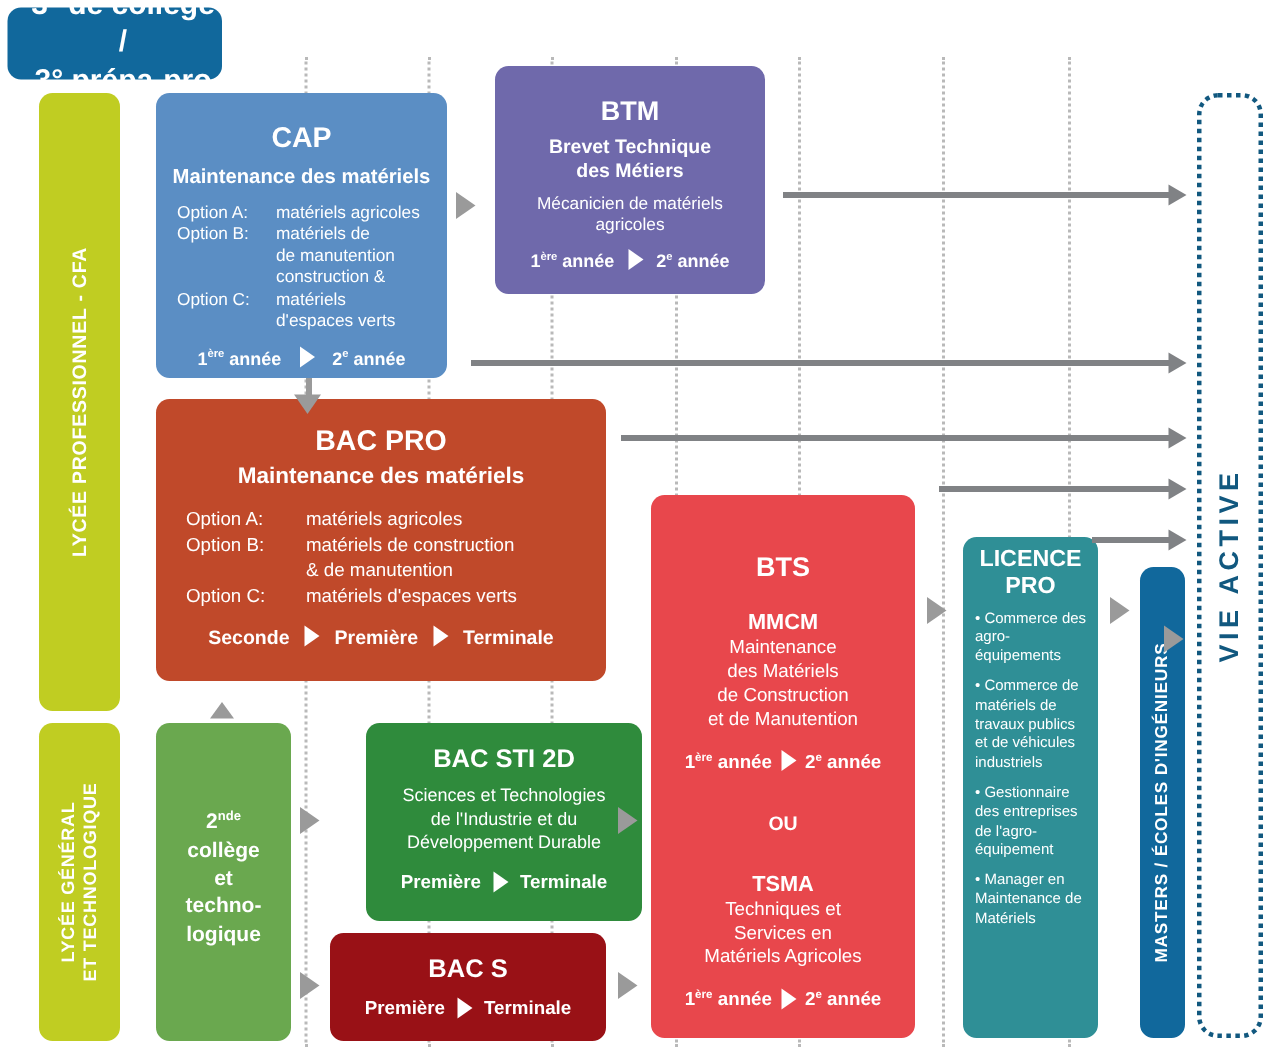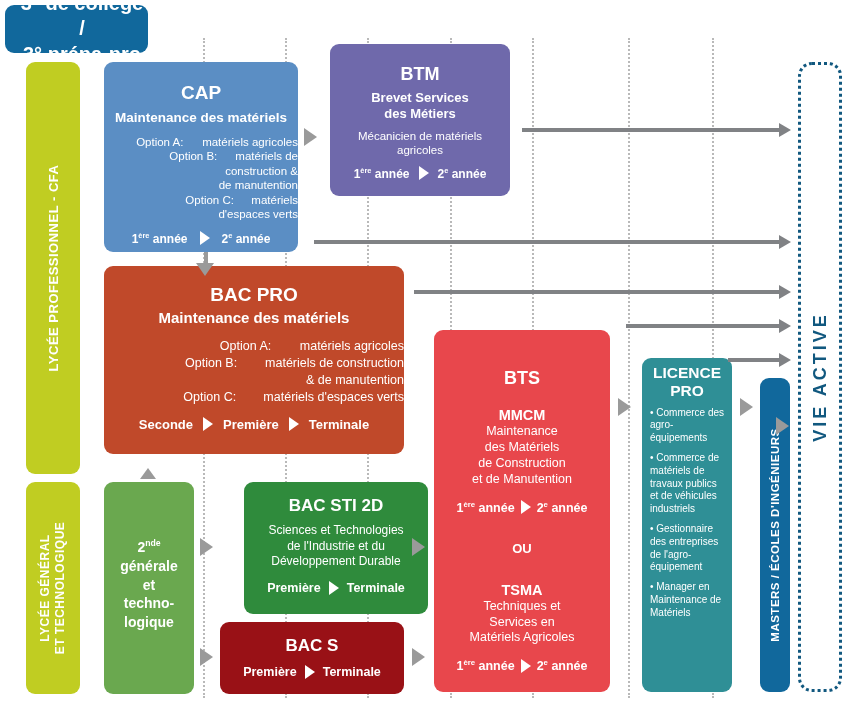--- a/index.html
+++ b/index.html
@@ -31,21 +31,21 @@
   #barLP { left: 26px; top: 62px; width: 54px; height: 412px; background: #c0cd22; }
   #barLP .vbar-label { font-size: 13px; }
   #barLGT { left: 26px; top: 482px; width: 54px; height: 212px; background: #c0cd22; }
   #barLGT .vbar-label { font-size: 12px; line-height: 1.25; text-align: center; }
 
   
   #cap { left: 104px; top: 62px; width: 194px; height: 190px; background: #5b8ec4; }
   #cap .ttl { font-size: 19px; font-weight: bold; margin-top: 20px; }
   #cap .sub { font-size: 13.5px; font-weight: bold; margin-top: 6px; }
   .optlist { margin: 10px 0 0 14px; font-size: 11.5px; line-height: 1.26; text-align: left; }
-  .optrow { display: flex; justify-content: flex-end; }
+  .optrow { display: flex; }
   .optrow .k { width: 66px; flex: none; }
   .yearline { font-size: 12px; font-weight: bold; margin-top: 9px; display: flex;
               align-items: center; justify-content: center; gap: 12px; }
   .tri-w { width: 0; height: 0; border-left: 10px solid #fff;
            border-top: 7px solid transparent; border-bottom: 7px solid transparent; }
   sup { font-size: 0.62em; vertical-align: super; }
 
   
   #btm { left: 330px; top: 44px; width: 180px; height: 152px; background: #6f69ab; }
   #btm .ttl { font-size: 18px; font-weight: bold; margin-top: 20px; }
@@ -158,46 +158,46 @@
         <div class="optrow">
           <span class="k">Option A:</span>
           <span>matériels agricoles</span>
         </div>
         <div class="optrow">
           <span class="k">Option B:</span>
           <span>matériels de</span>
         </div>
         <div class="optrow">
           <span class="k"></span>
+          <span>de manutention</span>
+        </div>
+        <div class="optrow">
+          <span class="k"></span>
           <span>construction &amp;</span>
-        </div>
-        <div class="optrow">
-          <span class="k"></span>
-          <span>de manutention</span>
         </div>
         <div class="optrow">
           <span class="k">Option C:</span>
           <span>matériels</span>
         </div>
         <div class="optrow">
           <span class="k"></span>
           <span>d'espaces verts</span>
         </div>
       </div>
     <div class="yearline">
       <span><span>1</span><sup>ère</sup><span> année</span></span>
       <span class="tri-w"></span>
       <span><span>2</span><sup>e</sup><span> année</span></span>
     </div>
   </div>
 
   <div class="box" id="btm">
     <div class="ttl">BTM</div>
     <div class="sub">
-      <span>Brevet Services</span><br>
+      <span>Brevet Technique</span><br>
       <span>des Métiers</span>
     </div>
     <div class="desc">
       <span>Mécanicien de matériels</span><br>
       <span>agricoles</span>
     </div>
     <div class="yearline">
       <span><span>1</span><sup>ère</sup><span> année</span></span>
       <span class="tri-w"></span>
       <span><span>2</span><sup>e</sup><span> année</span></span>
@@ -279,21 +279,21 @@
     <span class="vbar-label">MASTERS / ÉCOLES D'INGÉNIEURS</span>
   </div>
 
   <div id="vie">
     <span class="vbar-label">VIE ACTIVE</span>
   </div>
 
   <div class="box" id="gen">
     <div class="t">
       <span>2</span><sup>nde</sup><br>
-      <span>générale</span><br>
+      <span>collège</span><br>
       <span>et</span><br>
       <span>techno-</span><br>
       <span>logique</span>
     </div>
   </div>
 
   <div class="box" id="sti">
     <div class="ttl">BAC STI 2D</div>
     <div class="desc">
       <span>Sciences et Technologies</span><br>

